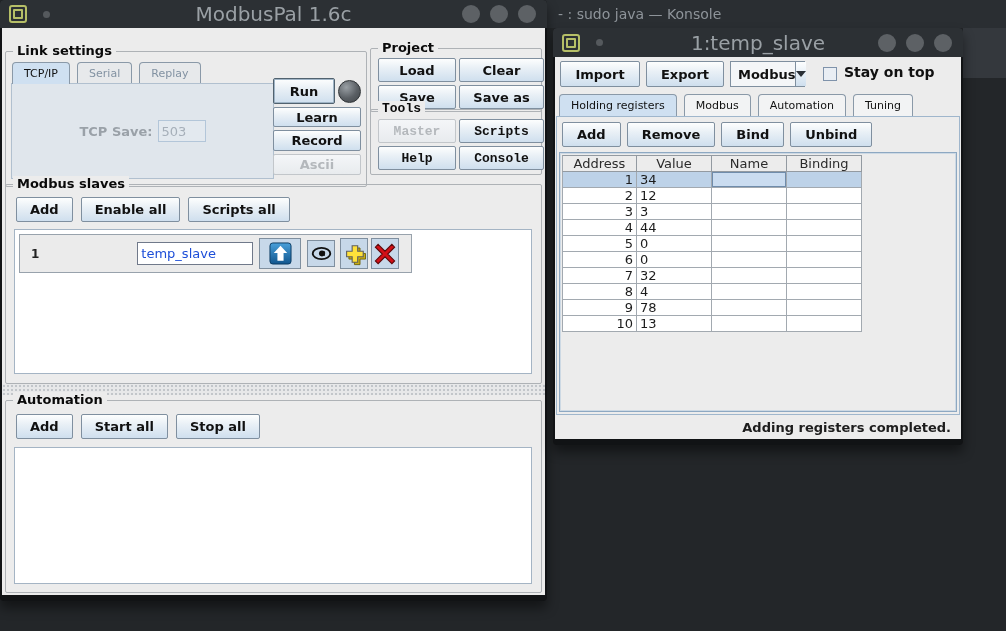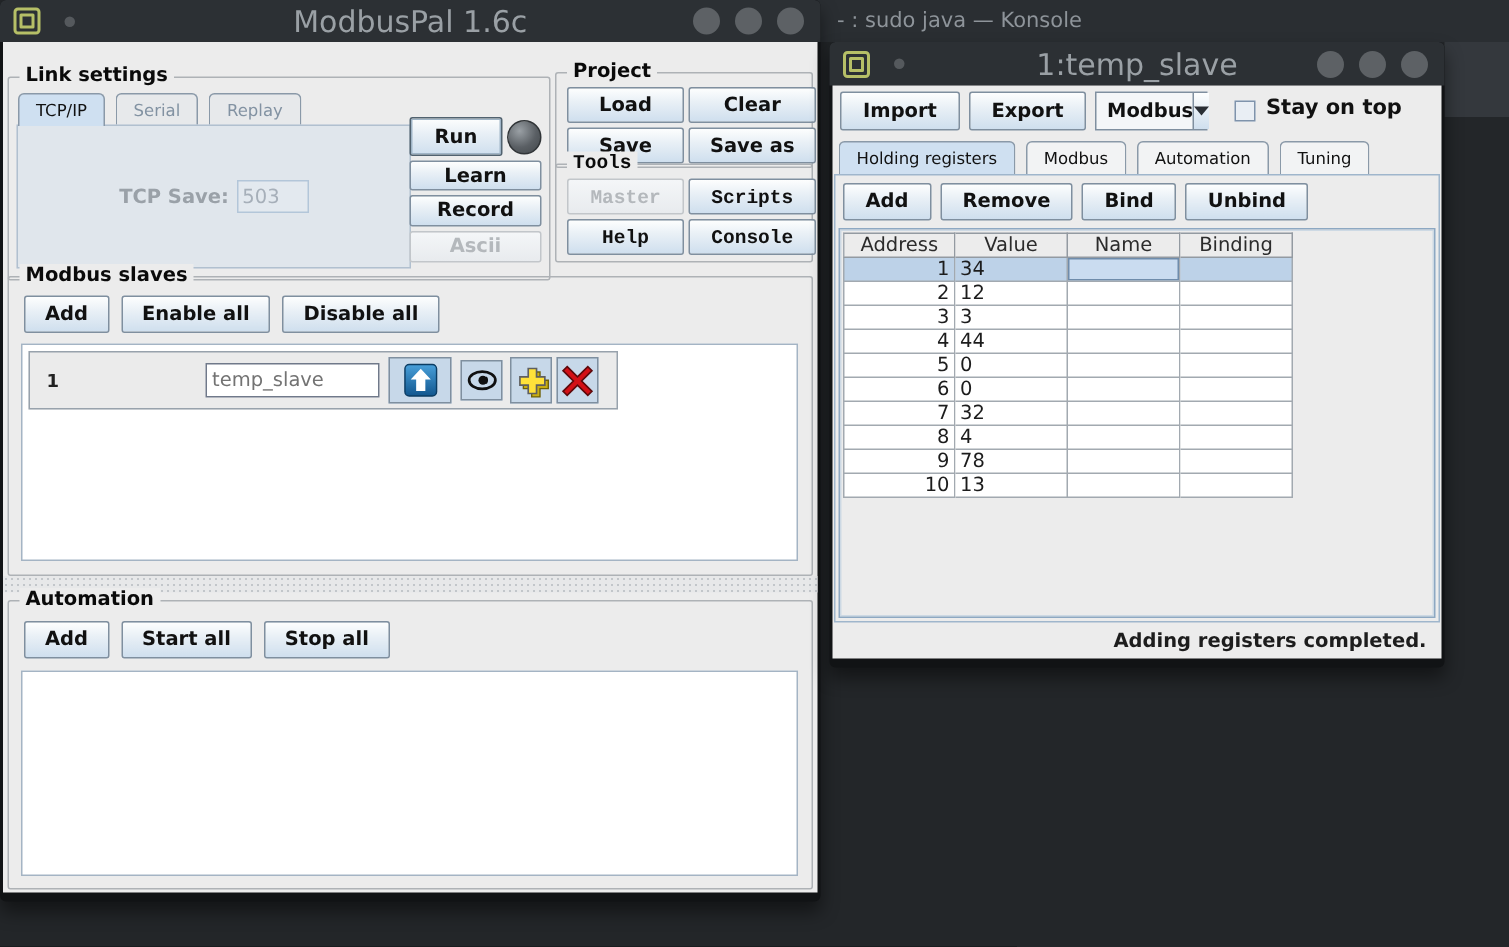--- a/index.html
+++ b/index.html
@@ -48,21 +48,21 @@
   .btn.default{border:1px solid #51626f;box-shadow:inset 0 0 0 1px #9fb4c6;}
   .btn.disabled{background:linear-gradient(180deg,#f4f6f8,#e8ebee);
     color:#b4b8bc;border-color:#c2c6ca;}
   .tab{display:inline-flex;align-items:center;box-sizing:border-box;height:22px;
     padding:0 11px;font-weight:normal;font-size:11px;color:#111;
     background:#f2f3f4;border:1px solid #8a99a8;border-bottom:none;
     border-radius:4px 4px 0 0;margin-right:2px;position:relative;}
   .tab.selected{background:#cfe0f1;z-index:3;}
   .tab.dim{color:#8292a2;background:#e7e9eb;}
   .field{box-sizing:border-box;background:#fff;border:1px solid #70798a;
-    font-family:"DejaVu Sans",sans-serif;font-size:13px;color:#737373;padding:1px 3px;}
+    font-family:"DejaVu Sans",sans-serif;font-size:13px;color:#1d4ed8;padding:1px 3px;}
   .field:disabled,.field.off{background:#e3e9ef;border:1px solid #b3c6d9;color:#a6afb9;}
 
   
   .tabstrip{position:absolute;left:6px;top:10px;white-space:nowrap;}
   .tabpanel{position:absolute;background:#e0e6ec;border:1px solid #b1c0cf;box-sizing:border-box;}
   #link-panel{left:5px;top:31px;width:263px;height:96px;
     display:flex;align-items:center;justify-content:center;gap:5px;}
   .dim-label{font-weight:bold;font-size:13px;color:#9aa1a8;}
   .btncol{position:absolute;left:267px;top:26px;width:88px;
     display:flex;flex-direction:column;gap:3px;}
@@ -194,21 +194,21 @@
         <div class="btn">Help</div>
         <div class="btn">Console</div>
       </div>
     </div>
 
     <div class="group" style="left:3px;top:156px;width:535px;height:198px;">
       <span class="group-title">Modbus slaves</span>
       <div class="toolrow" style="left:10px;top:12px;">
         <div class="btn">Add</div>
         <div class="btn">Enable all</div>
-        <div class="btn">Disable all</div>
+        <div class="btn">Scripts all</div>
       </div>
       <div class="listbox" style="left:8px;top:44px;width:518px;height:145px;">
         <div class="slave-row">
           <span class="slave-id">1</span>
           <input class="field" style="width: 116px; height: 23px; margin-left: 98px;" value="temp_slave">
           <span class="icon-btn" style="width:42px;height:31px;">
             <svg width="23" height="23" viewBox="0 0 24 24">
               <defs>
                   <linearGradient id="gUp" x1="0" y1="0" x2="0" y2="1">
                 <stop offset="0" stop-color="#49a0da"></stop>

